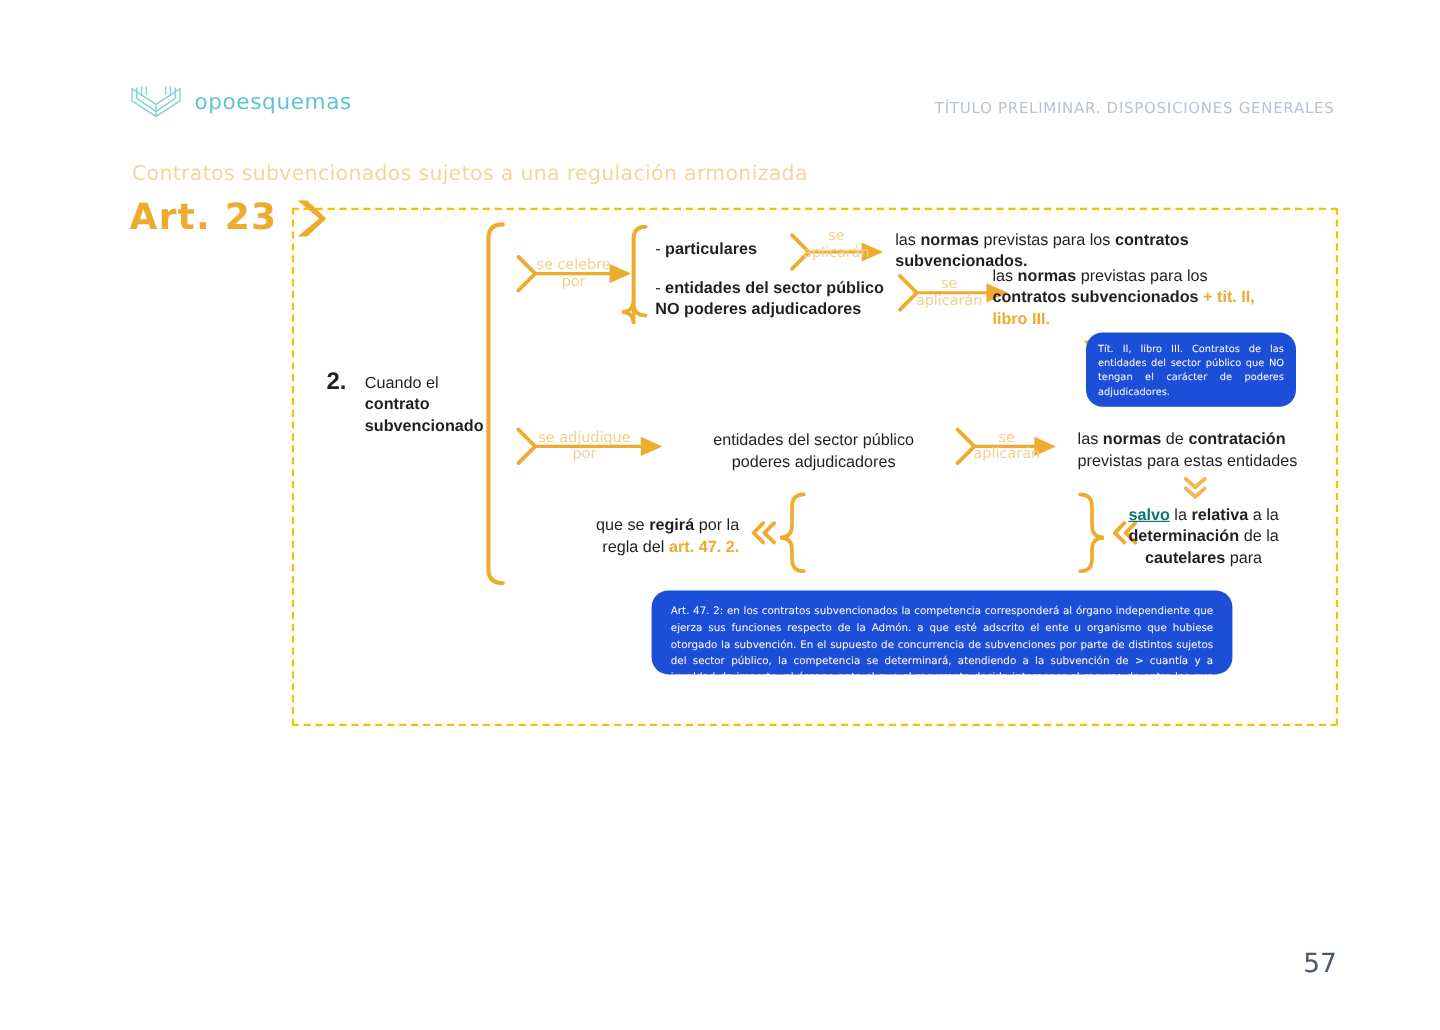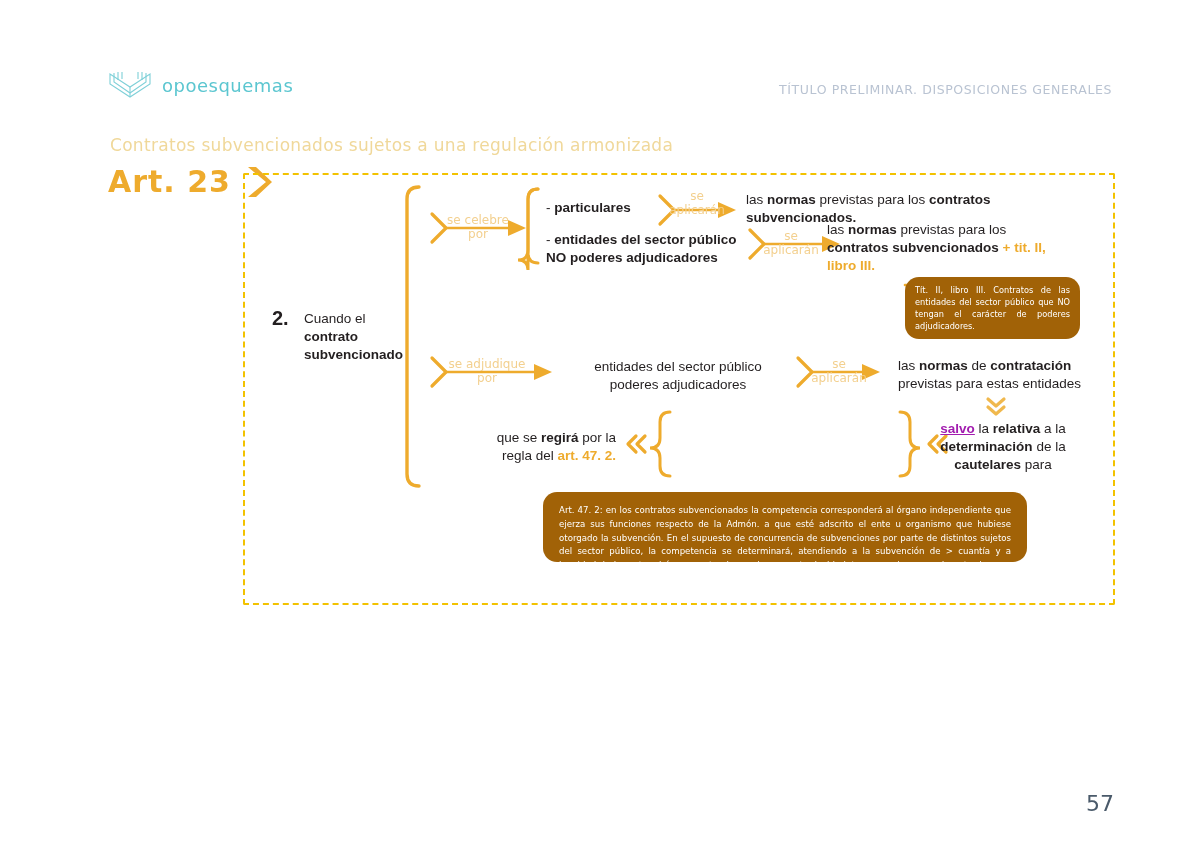--- a/index.html
+++ b/index.html
@@ -30,26 +30,26 @@
 
   
   #dashed-frame{position:absolute;left:243px;top:173px;width:872px;height:432px;
     border:2.5px dashed #f2c200;border-radius:2px;box-sizing:border-box;}
 
   
   .txt{position:absolute;font-size:13.5px;line-height:1.35;color:#231f20;
        font-family:"Liberation Sans",sans-serif;}
   .txt b{font-weight:bold;}
   .or{color:#eeab2d;font-weight:bold;}
-  .or-u{color:#a21caf;font-weight:bold;text-decoration:underline;}
+  .or-u{color:#0f766e;font-weight:bold;text-decoration:underline;}
   .lbl{position:absolute;font-size:12px;color:#f3d08f;text-align:center;
        font-family:"DejaVu Sans",sans-serif;line-height:1.15;pointer-events:none;}
 
   
-  .callout{position:absolute;background:#a16207;color:#ffffff;border-radius:14px;
+  .callout{position:absolute;background:#1d4ed8;color:#ffffff;border-radius:14px;
     font-family:"DejaVu Sans",sans-serif;box-sizing:border-box;}
   #callout-tit{left:905px;top:277px;width:175px;height:62px;font-size:8.2px;line-height:1.45;
     padding:8px 10px;text-align:justify;}
   #callout-art47{left:543px;top:492px;width:484px;height:70px;font-size:8.6px;line-height:1.6;
     padding:12px 16px;text-align:justify;}
 
   
   #page-number{position:absolute;right:86px;bottom:42px;font-size:22px;color:#4a5a6a;
     font-family:"DejaVu Sans",sans-serif;}
 </style>

